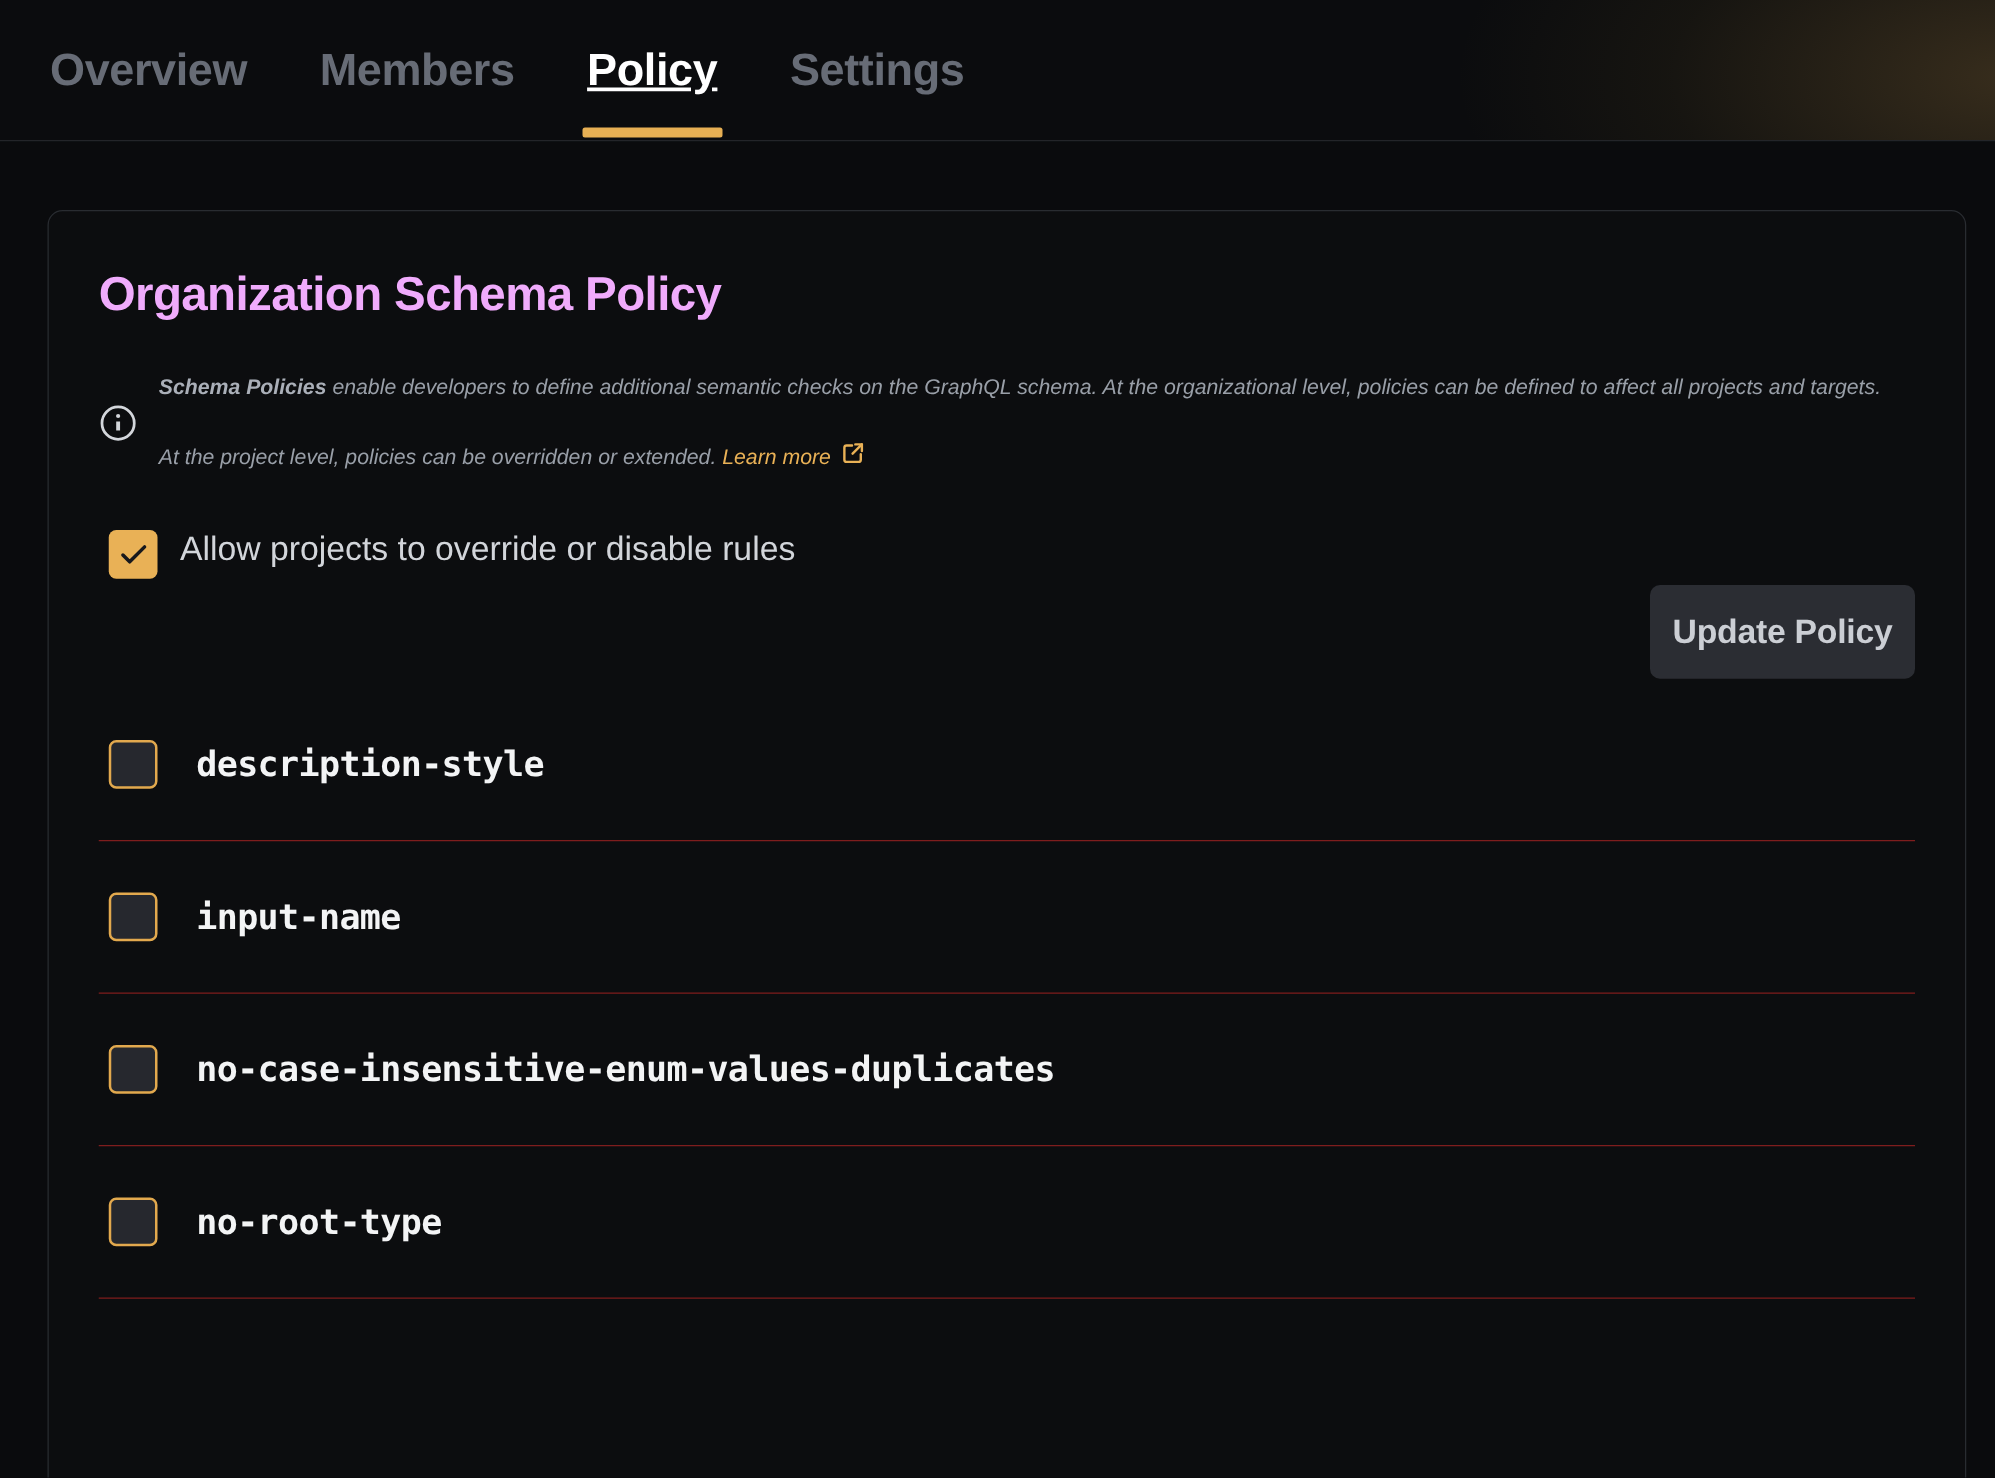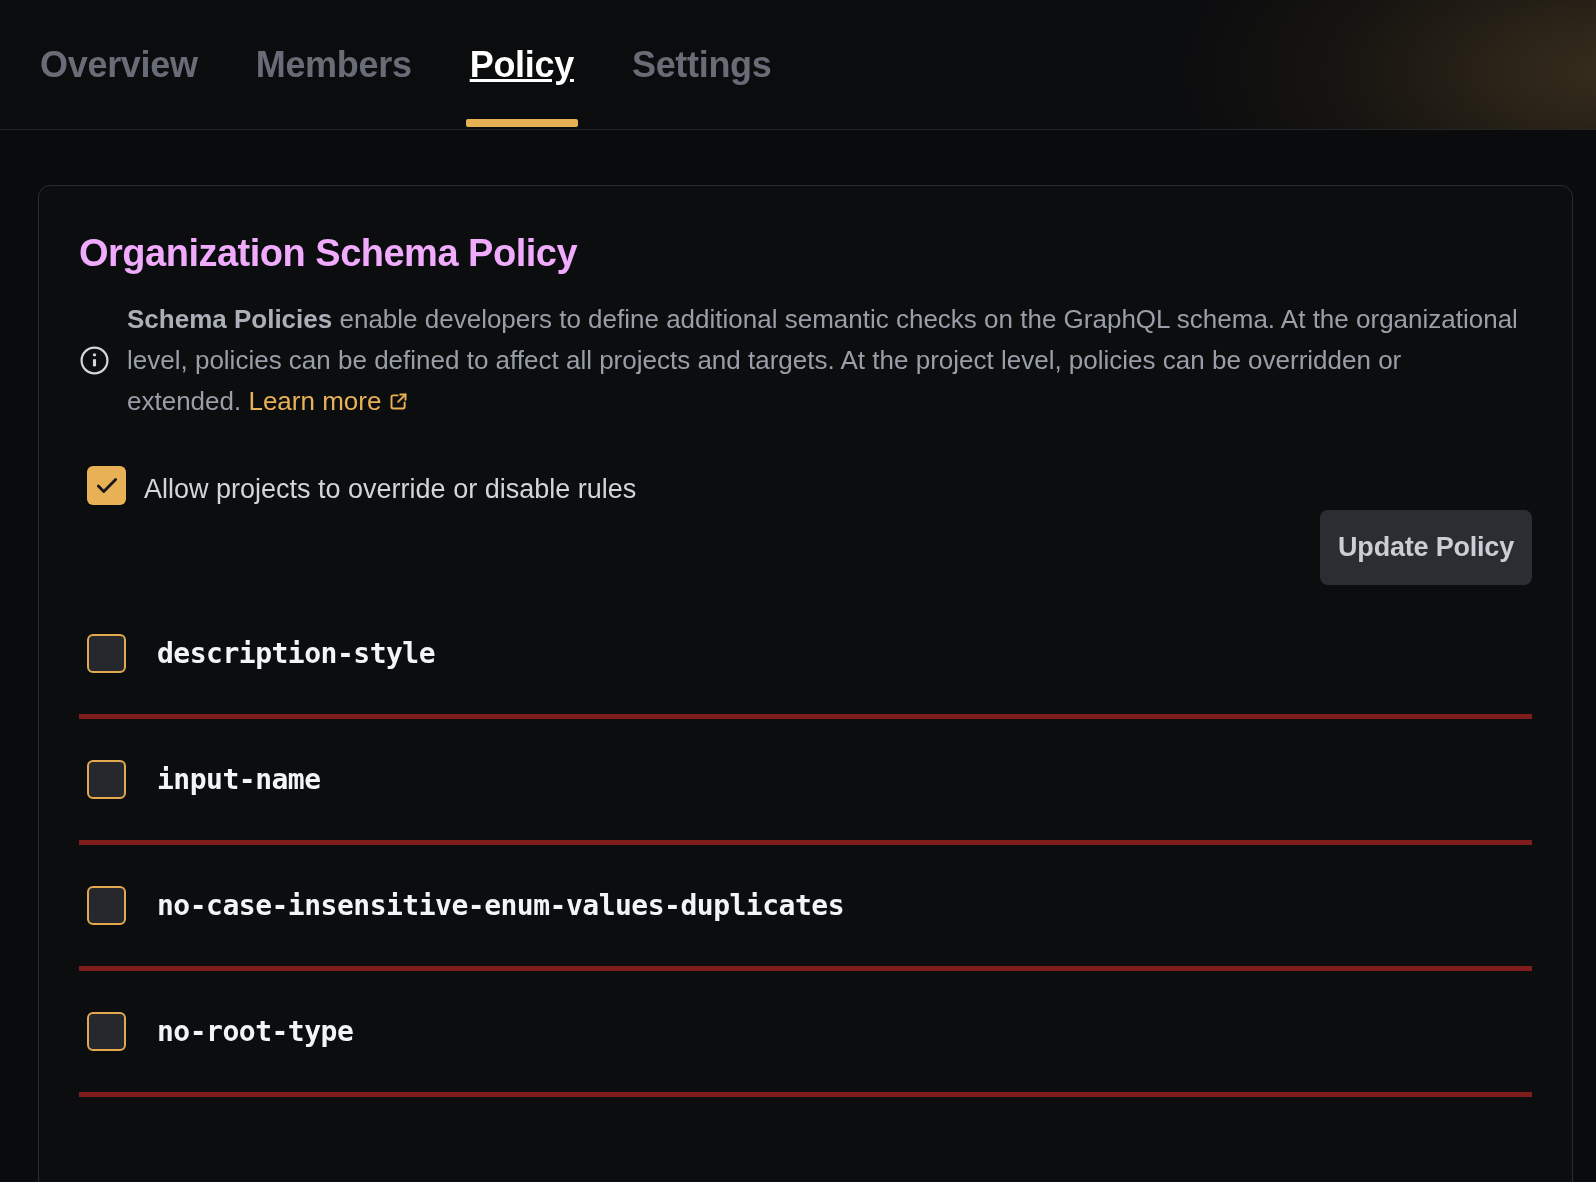--- a/index.html
+++ b/index.html
@@ -6,21 +6,21 @@
   html, body {
     width: 1596px; height: 1182px;
     background: #0a0b0d;
     font-family: "Liberation Sans", sans-serif;
     overflow: hidden;
   }
 
   
   .tab-bar {
     position: relative;
-    height: 130px;
+    height: 113px;
     display: flex;
     align-items: center;
     gap: 58px;
     padding: 0 40px;
     border-bottom: 1px solid #232529;
     background:
       radial-gradient(620px 300px at 101% 55%, rgba(233,177,86,0.20) 0%, rgba(120,95,40,0.10) 45%, rgba(0,0,0,0) 72%),
       #0b0c0e;
   }
   .tab {
@@ -66,44 +66,45 @@
   
   .info-row {
     display: flex;
     align-items: center;
     gap: 17px;
     margin-top: 24px;
   }
   .info-icon { flex: 0 0 31px; width: 31px; height: 31px; color: #d3d6db; }
   .info-text {
     max-width: 1392px;
-    font-size: 26px;
-    line-height: 41px;
+    font-size: 17px;
+    line-height: 56px;
     color: #999fa8;
+    font-style: italic;
   }
   .info-lead { font-weight: 700; color: #aaafb8; }
   .learn-more {
     color: #e9b156;
     text-decoration: none;
     white-space: nowrap;
   }
   .ext-icon {
     display: inline-block;
     width: 21px; height: 21px;
     margin-left: 7px;
     vertical-align: -2px;
     color: #e9b156;
   }
 
   
   .allow-row {
     display: flex;
-    align-items: flex-end;
+    align-items: flex-start;
     gap: 18px;
-    margin-top: 44px;
+    margin-top: 30px;
     padding-left: 8px;
   }
   .checkbox {
     width: 39px; height: 39px;
     border-radius: 6px;
     cursor: pointer;
     flex: 0 0 auto;
   }
   .checkbox.checked {
     background: #e9b156;
@@ -142,21 +143,21 @@
     letter-spacing: -0.2px;
   }
 
   
   .rules-list { margin-top: 8px; }
   .rule-row {
     display: flex;
     align-items: center;
     gap: 31px;
     padding: 41px 0 41px 8px;
-    border-bottom: 5px solid #7f1d1d;
+    border-bottom: 1px solid #7f1d1d;
   }
   .rule-name {
     font-family: "DejaVu Sans Mono", monospace;
     font-size: 28px;
     font-weight: 700;
     color: #f3f4f5;
     letter-spacing: -0.5px;
   }
 </style>
 </head>

